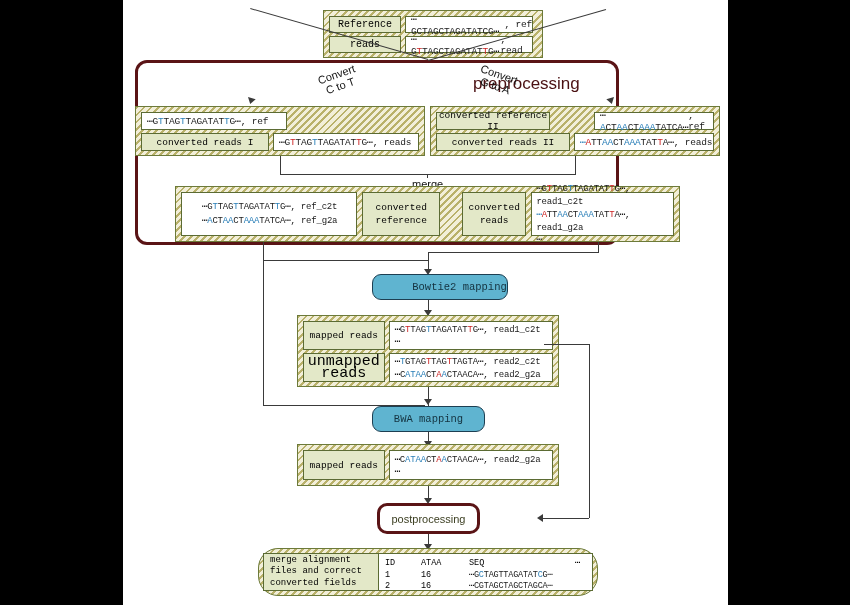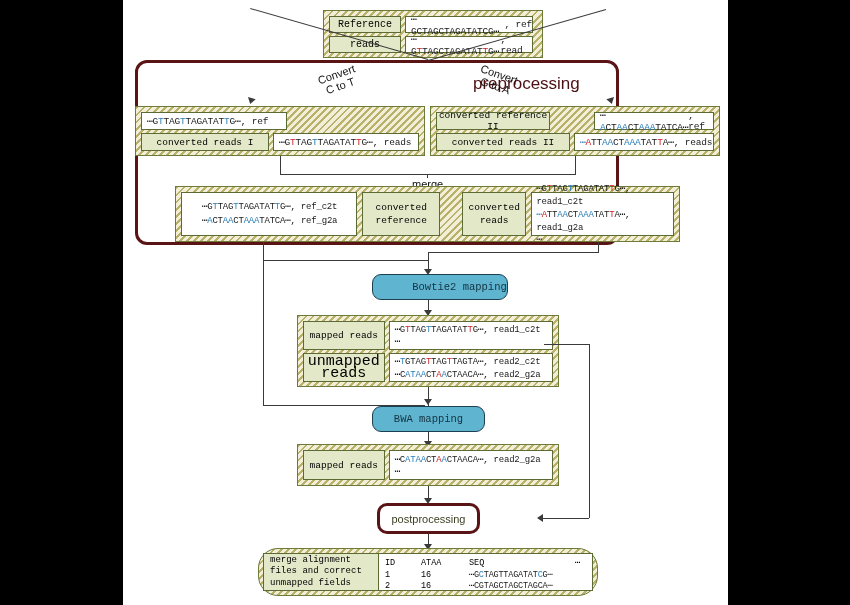--- a/index.html
+++ b/index.html
@@ -264,21 +264,21 @@
       </div>
 
     <div class="ln lnv" style="left:305px;top:534px;height:14px;"></div>
     <div class="arrow" style="left:301px;top:544px;"></div>
 
     <div class="hatch" id="outbox" style="left:135px;top:548px;width:340px;height:48px;padding:4px;">
       <div class="inner" style="height:100%;">
         <div class="outlbl" style="width:116px;font-size:9px;line-height:11.5px;">
           <div>merge alignment</div>
           <div>files and correct</div>
-          <div>unmapped fields</div>
+          <div>converted fields</div>
         </div>
         <div class="outtbl">
           <table style="font-size:8.5px;line-height:11.5px;width:100%;">
             <tbody>
                 <tr>
               <th style="width:30px;">ID</th>
               <th style="width:42px;">ATAA</th>
               <th>SEQ</th>
               <th style="text-align:right;width:26px;">⋯</th>
             </tr>

